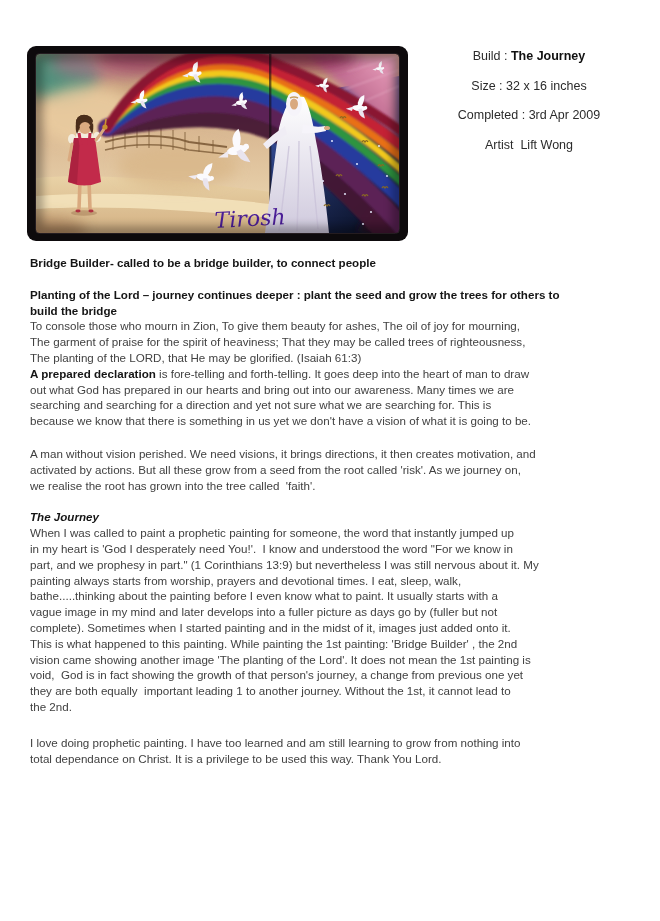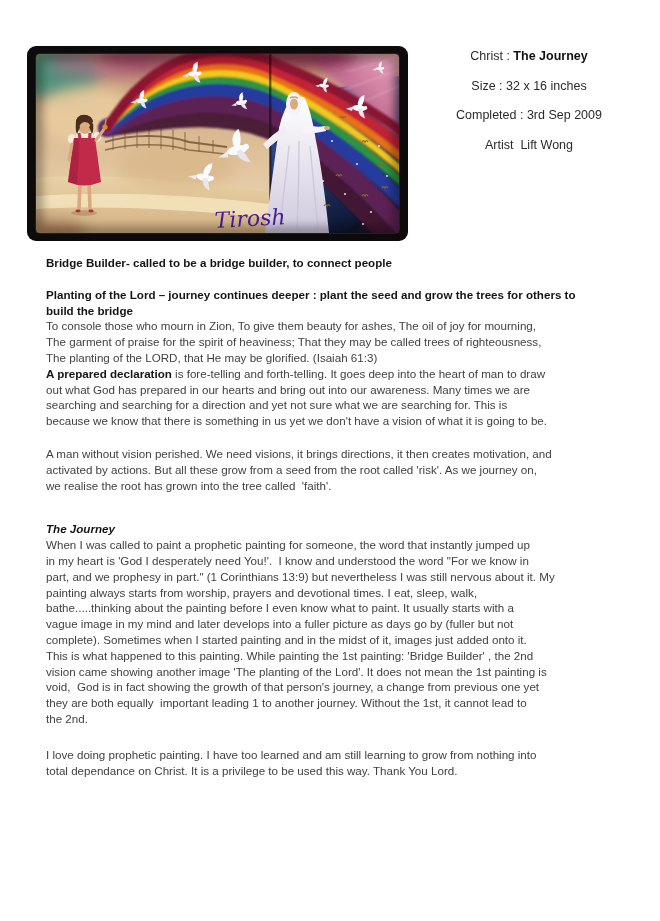--- a/index.html
+++ b/index.html
@@ -28,35 +28,35 @@
     text-align: center;
     color: #2b2b2b;
     font-size: 12.5px;
     line-height: 29.6px;
   }
   .info-line { white-space: pre; }
   .info-line b { font-weight: bold; color: #111; }
   
   .content {
     position: absolute;
-    left: 46px;
+    left: 30px;
     top: 255px;
     width: 614px;
     color: #414141;
     font-size: 11.6px;
     line-height: 15.8px;
   }
   .content p { margin: 0; white-space: pre-wrap; }
   .content p.head { color: #151515; font-weight: bold; }
   .content p.head.italic { font-style: italic; }
   .content b.lead { color: #151515; font-weight: bold; }
   section.s1 { margin-bottom: 16px; }
   section.s2 { }
   section.s3 { margin-bottom: 17px; }
-  section.s4 { margin-bottom: 28px; }
+  section.s4 { margin-bottom: 16px; }
   section.s5 { margin-bottom: 20px; }
 </style>
 </head>
 <body>
 
 <div class="page">
 
   <div class="painting-wrap">
     <svg viewBox="0 0 381 195" width="381" height="195">
       <defs>
@@ -214,23 +214,23 @@
 
         <text x="188" y="182" font-family="'DejaVu Serif', serif" font-style="italic" font-size="22" fill="#4a1d96" transform="rotate(-3 188 182)">Tirosh</text>
 
         <rect x="9" y="8" width="363" height="179" rx="4" fill="none" stroke="#000000" stroke-width="14" opacity="0.3" filter="url(#fSoft3)"></rect>
       </g>
       <rect x="8.5" y="7.5" width="364" height="180" rx="4" fill="none" stroke="#241c20" stroke-width="1"></rect>
     </svg>
   </div>
 
   <div class="info">
-    <div class="info-line"><span>Christ : </span><b>The Journey</b></div>
+    <div class="info-line"><span>Build : </span><b>The Journey</b></div>
     <div class="info-line">Size : 32 x 16 inches</div>
-    <div class="info-line">Completed : 3rd Sep 2009</div>
+    <div class="info-line">Completed : 3rd Apr 2009</div>
     <div class="info-line">Artist  Lift Wong</div>
   </div>
 
   <div class="content">
     <section class="s1">
         <p class="head">Bridge Builder- called to be a bridge builder, to connect people</p>
       </section>
     <section class="s2">
         <p class="head">Planting of the Lord – journey continues deeper : plant the seed and grow the trees for others to
 build the bridge</p>

